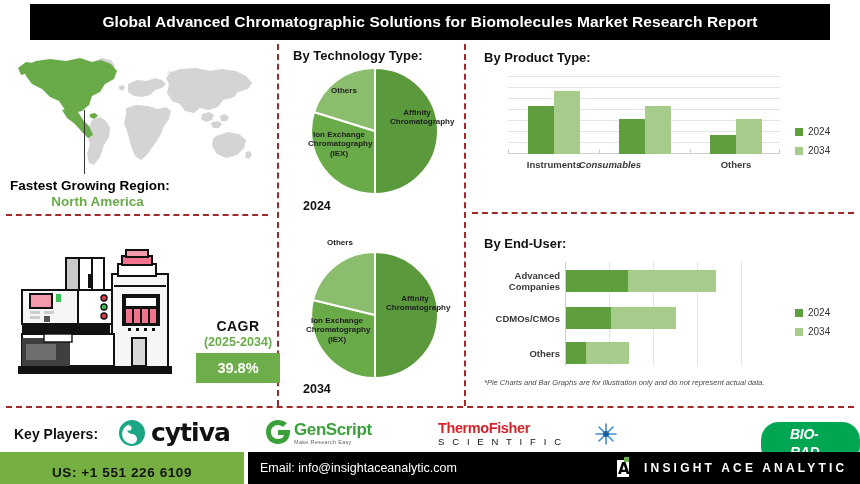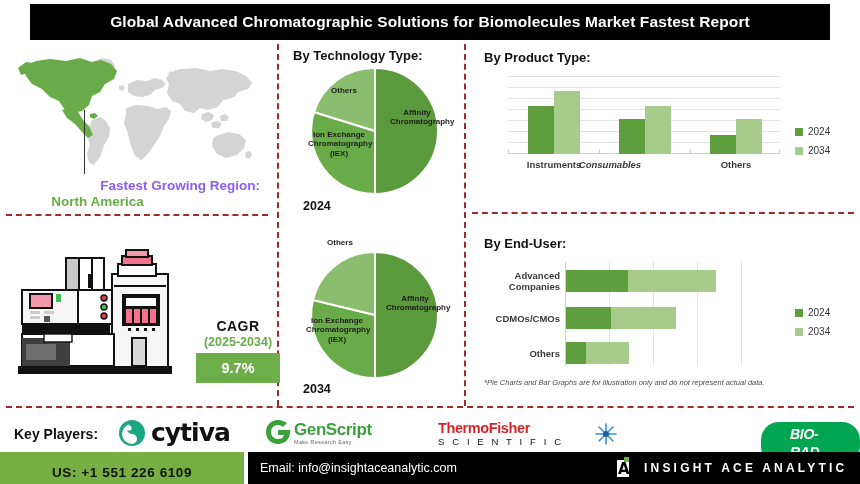--- a/index.html
+++ b/index.html
@@ -12,21 +12,21 @@
 
   
   .vdash{position:absolute;width:0;border-left:2px dashed #9e2a2a;}
   .hdash{position:absolute;height:0;border-top:2px dashed #9e2a2a;}
 
   
   .map-wrap{position:absolute;left:6px;top:48px;width:262px;height:130px;}
   .map-wrap svg{display:block;}
   .leader{position:absolute;left:84px;top:110px;width:1px;height:64px;background:#333;}
   .fgr{position:absolute;left:10px;top:178px;width:250px;text-align:left;}
-  .fgr .l1{font-size:13.5px;font-weight:bold;color:#8b5cf6;text-align:right;}
+  .fgr .l1{font-size:13.5px;font-weight:bold;color:#000000;}
   .fgr .l2{font-size:13.5px;font-weight:bold;color:#6aab49;text-align:center;width:175px;margin-top:1px;}
 
   .instrument{position:absolute;left:14px;top:248px;width:180px;height:140px;}
   .cagr{position:absolute;left:196px;top:318px;width:84px;text-align:center;}
   .cagr .c1{font-size:14px;font-weight:bold;color:#111;letter-spacing:.4px;}
   .cagr .c2{font-size:12.5px;font-weight:bold;color:#6aab49;margin-top:1px;}
   .cagr .c3{margin-top:4px;background:#6eae4a;color:#fff;font-size:14.5px;font-weight:bold;padding:7px 0;}
 
   
   .sec-h{position:absolute;font-size:13px;font-weight:bold;color:#111;}
@@ -72,21 +72,21 @@
   .email-bar .e{color:#fff;font-size:12.5px;margin-left:12px;}
   .brand{position:absolute;left:612px;top:452px;height:32px;display:flex;align-items:center;}
   .brand .bt{color:#fff;font-size:12px;font-weight:bold;letter-spacing:3.2px;margin-left:10px;}
 </style>
 </head>
 <body>
 
 <div id="root">
 
   <div class="title-bar">
-    <div class="t">Global Advanced Chromatographic Solutions for Biomolecules Market Fastest Report</div>
+    <div class="t">Global Advanced Chromatographic Solutions for Biomolecules Market Research Report</div>
   </div>
 
   <div class="vdash" style="left:277px;top:44px;height:362px;"></div>
   <div class="vdash" style="left:464px;top:44px;height:362px;"></div>
   <div class="hdash" style="left:6px;top:214px;width:262px;"></div>
   <div class="hdash" style="left:472px;top:212px;width:382px;"></div>
   <div class="hdash" style="left:6px;top:406px;width:848px;"></div>
 
   <div class="map-wrap">
     <svg width="262" height="130" viewBox="0 0 262 130" xmlns="http://www.w3.org/2000/svg">
@@ -180,21 +180,21 @@
         <rect x="30" y="86" width="28" height="8" fill="#ffffff" stroke="#111" stroke-width="1.4"></rect>
 
         <rect x="4" y="118" width="154" height="8" fill="#111" stroke="none"></rect>
       </g>
     </svg>
   </div>
 
   <div class="cagr">
     <div class="c1">CAGR</div>
     <div class="c2">(2025-2034)</div>
-    <div class="c3">9.7%</div>
+    <div class="c3">39.8%</div>
   </div>
 
   <div class="sec-h" style="left:293px;top:48px;">By Technology Type:</div>
 
   <div class="pie-blk" style="left:302px;top:68px;">
     <svg width="146" height="126" viewBox="0 0 146 126" xmlns="http://www.w3.org/2000/svg">
 
       <path d="M73 63 L73 0 A63 63 0 0 1 73 126 Z" fill="#5a9a3d" stroke="#ffffff" stroke-width="2"></path>
 
       <path d="M73 63 L73 126 A63 63 0 0 1 12 44 Z" fill="#6aab49" stroke="#ffffff" stroke-width="2"></path>

